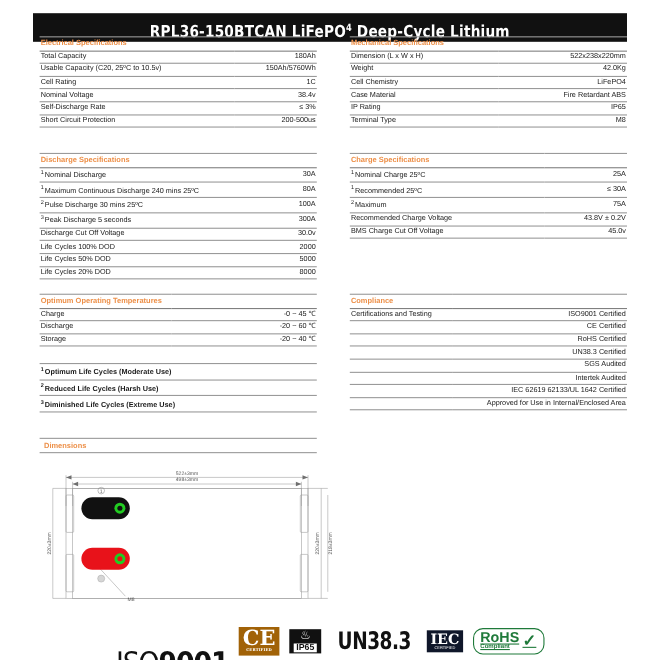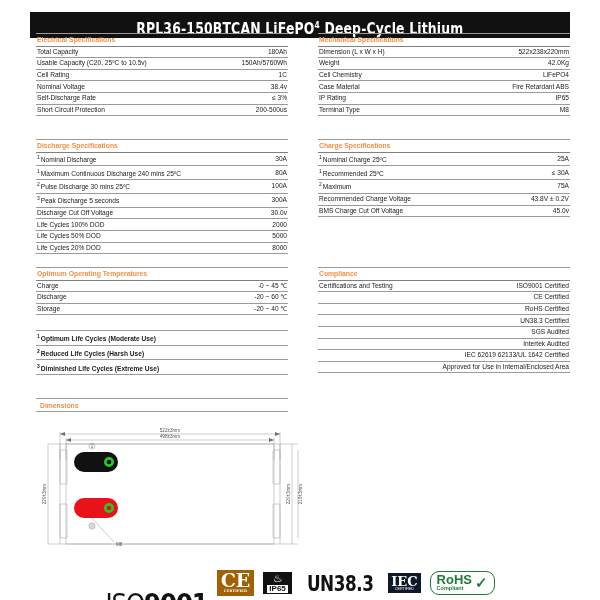--- a/index.html
+++ b/index.html
@@ -189,20 +189,21 @@
   .iec-sub { font-size: 3.6px; text-align: center; font-family: "Liberation Sans", sans-serif; font-weight: normal; }
   .logo-rohs {
     border: 1.4px solid #1f7a3a;
     border-radius: 9px;
     padding: 1px 6px 2px 6px;
     color: #1f7a3a;
     line-height: 1;
     display: flex;
     align-items: center;
     gap: 3px;
+    text-decoration: underline;
   }
   .rohs-main { font-size: 13px; font-weight: bold; }
   .rohs-sub { font-size: 5.5px; font-weight: bold; }
   .rohs-check { color: #1f7a3a; font-size: 15px; font-weight: bold; }
 </style>
 </head>
 <body>
 
 <div class="page">
 

